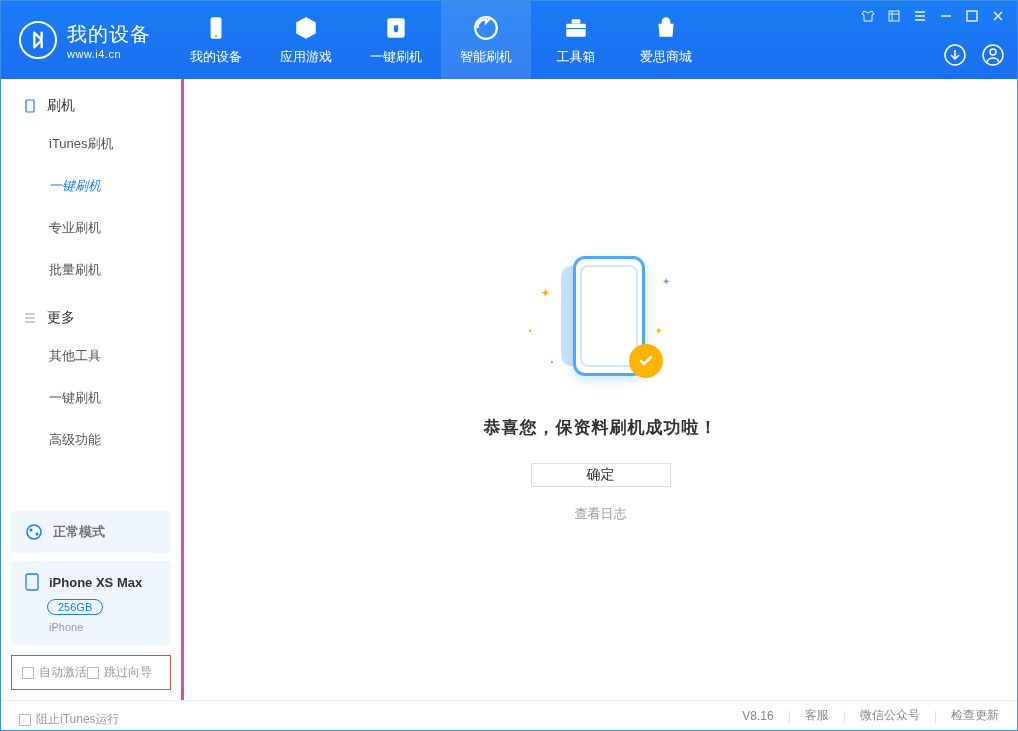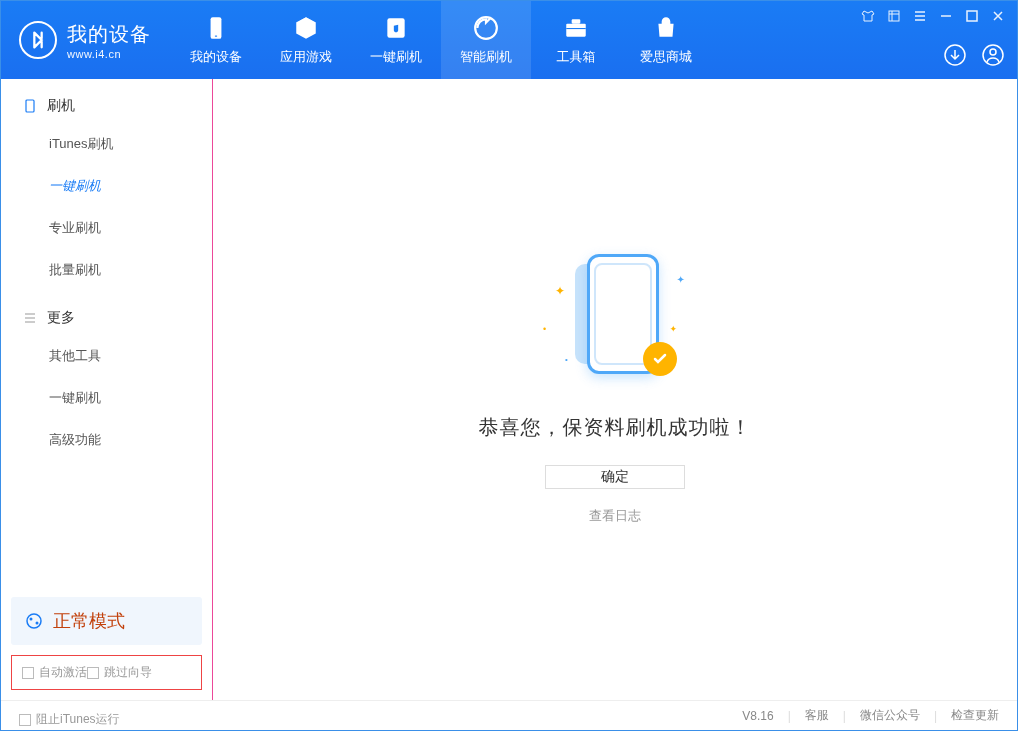--- a/index.html
+++ b/index.html
@@ -15,29 +15,29 @@
 .nav-tab { width: 90px; height: 100%; display: flex; flex-direction: column; align-items: center; justify-content: center; color: #fff; font-size: 13px; cursor: pointer; position: relative; }
 .nav-tab.active { background: rgba(255,255,255,0.12); }
 .nav-tab .tab-icon { height: 28px; margin-bottom: 6px; display: flex; align-items: center; justify-content: center; }
 .nav-tab .tab-icon svg { width: 26px; height: 26px; }
 .header-right { position: absolute; right: 12px; top: 0; height: 100%; display: flex; flex-direction: column; justify-content: space-between; align-items: flex-end; padding: 8px 0 12px; }
 .win-controls { display: flex; gap: 12px; }
 .win-controls span, .win-controls svg { color: #fff; width: 14px; height: 14px; cursor: pointer; font-size: 13px; opacity: 0.9; }
 .user-controls { display: flex; gap: 14px; align-items: center; }
 .user-controls svg { width: 24px; height: 24px; cursor: pointer; }
 .body-area { display: flex; height: calc(100% - 78px - 30px); }
-.sidebar { width: 212px; background: #fff; border-right: 1px solid #ec4899; display: flex; flex-direction: column; }
+.sidebar { width: 183px; background: #fff; border-right: 3px solid #ec4899; display: flex; flex-direction: column; }
 .section-header { display: flex; align-items: center; padding: 18px 0 8px 22px; color: #333; font-size: 14px; font-weight: 500; }
 .section-header svg { width: 14px; height: 14px; margin-right: 10px; }
 .menu-item { padding: 12px 0 12px 48px; font-size: 13px; color: #555; cursor: pointer; }
 .menu-item.active { color: #1a7cf5; font-style: italic; }
 .sidebar-bottom { margin-top: auto; padding: 0 10px 10px; }
 .mode-card { background: #f0f6fd; border-radius: 3px; padding: 12px 14px; margin-bottom: 8px; display: flex; align-items: center; }
 .mode-card svg { width: 18px; height: 18px; margin-right: 10px; }
-.mode-card span { font-size: 18px; color: #c2410c; font-weight: 400; }
+.mode-card span { font-size: 13px; color: #737373; font-weight: 700; }
 .device-card { background: #f0f6fd; border-radius: 3px; padding: 12px 14px; }
 .device-card .dev-row { display: flex; align-items: center; margin-bottom: 6px; }
 .device-card .dev-row svg { width: 14px; height: 18px; margin-right: 10px; }
 .device-card .dev-name { font-size: 13px; color: #333; font-weight: 600; }
 .device-card .capacity { display: inline-block; border: 1px solid #1a7cf5; color: #1a7cf5; border-radius: 10px; padding: 1px 10px; font-size: 11px; margin: 2px 0 2px 22px; }
 .device-card .dev-type { font-size: 11px; color: #999; margin-left: 24px; margin-top: 4px; }
 .checkbox-row { border: 1px solid #e44; padding: 8px 10px; margin: 10px 0 0; display: flex; gap: 0; }
 .cb { display: flex; align-items: center; gap: 5px; font-size: 12px; color: #999; cursor: pointer; }
 .cb-box { width: 12px; height: 12px; border: 1px solid #bbb; }
 .main { flex: 1; display: flex; flex-direction: column; align-items: center; justify-content: center; background: #fff; }
@@ -46,21 +46,21 @@
 .phone-fg { position: absolute; left: 52px; top: 0; width: 72px; height: 120px; border-radius: 12px; border: 3px solid #4fa8f8; background: #fff; box-shadow: 0 4px 12px rgba(79,168,248,0.3); }
 .phone-fg::before { content: ""; position: absolute; left: 4px; right: 4px; top: 6px; bottom: 6px; border: 2px solid #cfe6fb; border-radius: 8px; }
 .check-badge { position: absolute; right: 18px; bottom: 18px; width: 34px; height: 34px; background: #ffb400; border-radius: 50%; display: flex; align-items: center; justify-content: center; }
 .check-badge svg { width: 18px; height: 18px; }
 .spark { position: absolute; color: #ffb400; font-size: 12px; }
 .spark.s1 { left: 20px; top: 30px; }
 .spark.s2 { right: 10px; top: 20px; color: #4fa8f8; font-size: 10px; }
 .spark.s3 { left: 30px; bottom: 30px; color: #4fa8f8; font-size: 8px; }
 .spark.s4 { right: 18px; bottom: 60px; color: #ffb400; font-size: 9px; }
 .spark.s5 { left: 8px; top: 70px; font-size: 9px;}
-.success-text { font-size: 20px; color: #333; margin-bottom: 24px; font-weight: 400; letter-spacing: 1px; }
+.success-text { font-size: 17px; color: #333; margin-bottom: 24px; font-weight: 700; letter-spacing: 1px; }
 .confirm-btn { width: 140px; height: 24px; border: 1px solid #ddd; background: #fff; color: #333; font-size: 14px; cursor: pointer; margin-bottom: 18px; }
 .log-link { font-size: 13px; color: #999; cursor: pointer; text-decoration: none; }
 .footer { height: 30px; border-top: 1px solid #eee; display: flex; align-items: center; padding: 0 18px; font-size: 12px; color: #999; }
 .footer-left { display: flex; align-items: center; gap: 6px; margin-top: 8px; }
 .footer-right { margin-left: auto; display: flex; align-items: center; gap: 14px; }
 .footer-right .ver { color: #888; }
 .footer-right .sep { color: #ddd; }
 .footer-right a { color: #888; cursor: pointer; }
 </style>
 </head>
@@ -194,20 +194,30 @@
 
     <div class="sidebar-bottom">
       <div class="mode-card">
         <svg viewBox="0 0 18 18">
             <circle cx="9" cy="9" r="7" fill="none" stroke="#1a7cf5" stroke-width="1.5"></circle>
             <circle cx="6" cy="7" r="1.5" fill="#1a7cf5"></circle>
             <circle cx="12" cy="11" r="1.5" fill="#1a7cf5"></circle>
           </svg>
         <span>正常模式</span>
       </div>
+      <div class="device-card">
+        <div class="dev-row">
+          <svg viewBox="0 0 14 18">
+              <rect x="1" y="1" width="12" height="16" rx="2" fill="none" stroke="#1a7cf5" stroke-width="1.3"></rect>
+            </svg>
+          <span class="dev-name">iPhone XS Max</span>
+        </div>
+        <div class="capacity">256GB</div>
+        <div class="dev-type">iPhone</div>
+      </div>
       <div class="checkbox-row">
         <label class="cb">
             <span class="cb-box"></span>
             <span>自动激活</span>
           </label>
         <label class="cb">
             <span class="cb-box"></span>
             <span>跳过向导</span>
           </label>
       </div>

